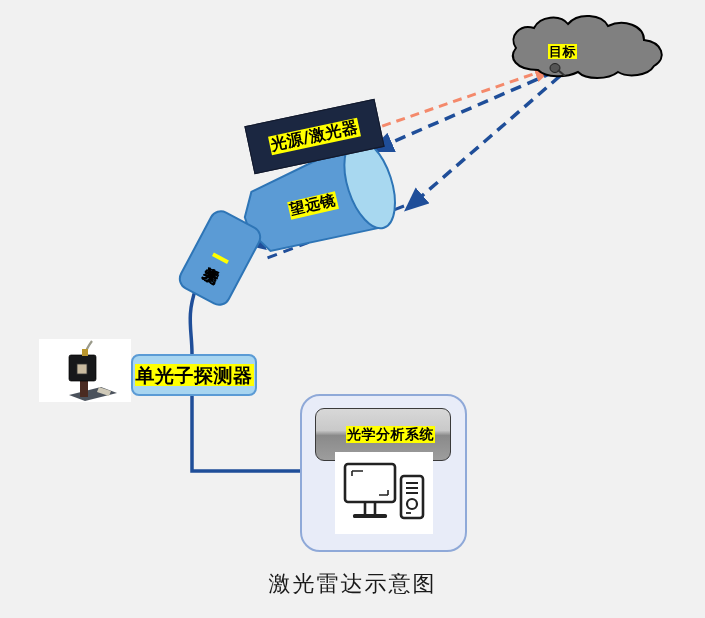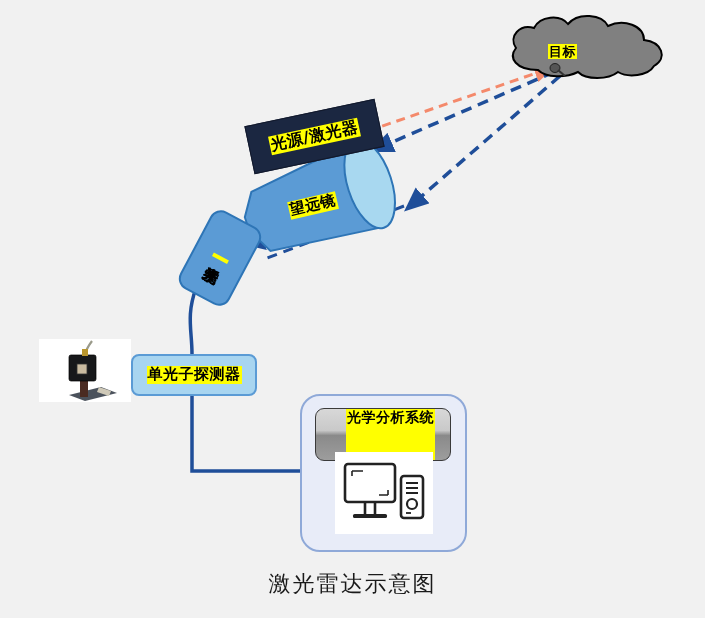--- a/index.html
+++ b/index.html
@@ -142,21 +142,21 @@
     top: 354px;
     width: 122px;
     height: 38px;
     background: #a8d5f0;
     border: 2px solid #5b9bd5;
     border-radius: 8px;
     display: flex;
     align-items: center;
     justify-content: center;
   }
-  #spd-label { font-size: 15px; }
+  #spd-label { font-size: 19px; }
 
   
   #analysis-panel {
     position: absolute;
     left: 300px;
     top: 394px;
     width: 163px;
     height: 154px;
     background: #e8ecf8;
     border: 2px solid #8fa9d8;
@@ -165,20 +165,21 @@
   #analysis-button {
     position: absolute;
     left: 13px;
     top: 12px;
     width: 136px;
     height: 53px;
     border-radius: 9px;
     border: 1.5px solid #3a3a3a;
     background: linear-gradient(to bottom, #d8d8d8 0%, #c9c9c9 42%, #8a8a8a 52%, #9d9d9d 100%);
     display: flex;
+    align-items: center;
     justify-content: center;
     box-sizing: border-box;
     padding-left: 15px;
   }
   #analysis-label { font-size: 14px; }
   #computer-icon-wrap {
     position: absolute;
     left: 33px;
     top: 56px;
     width: 98px;

